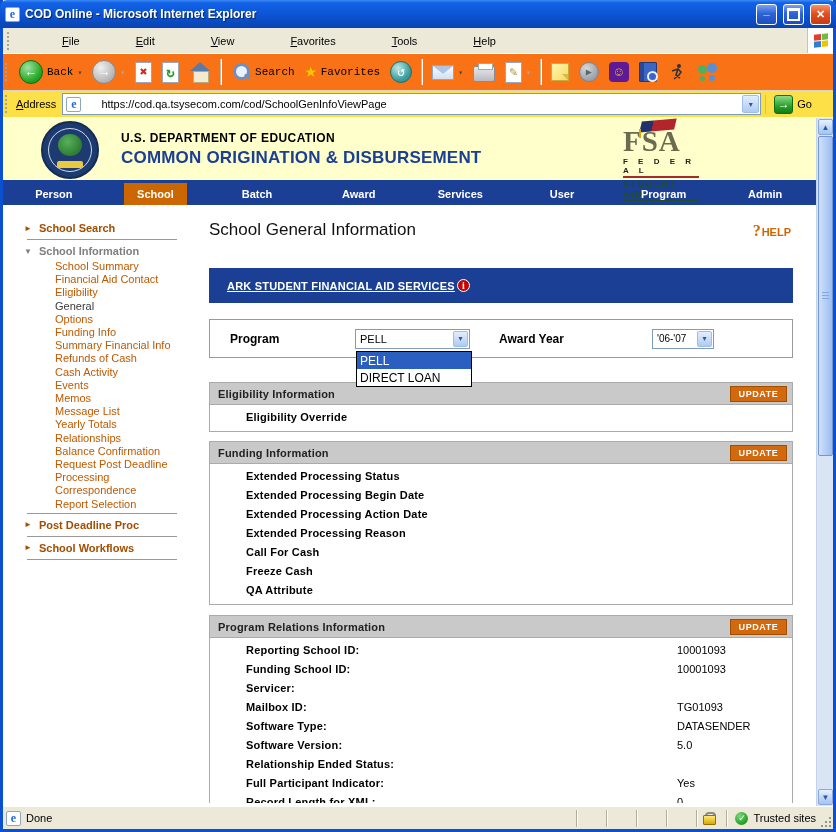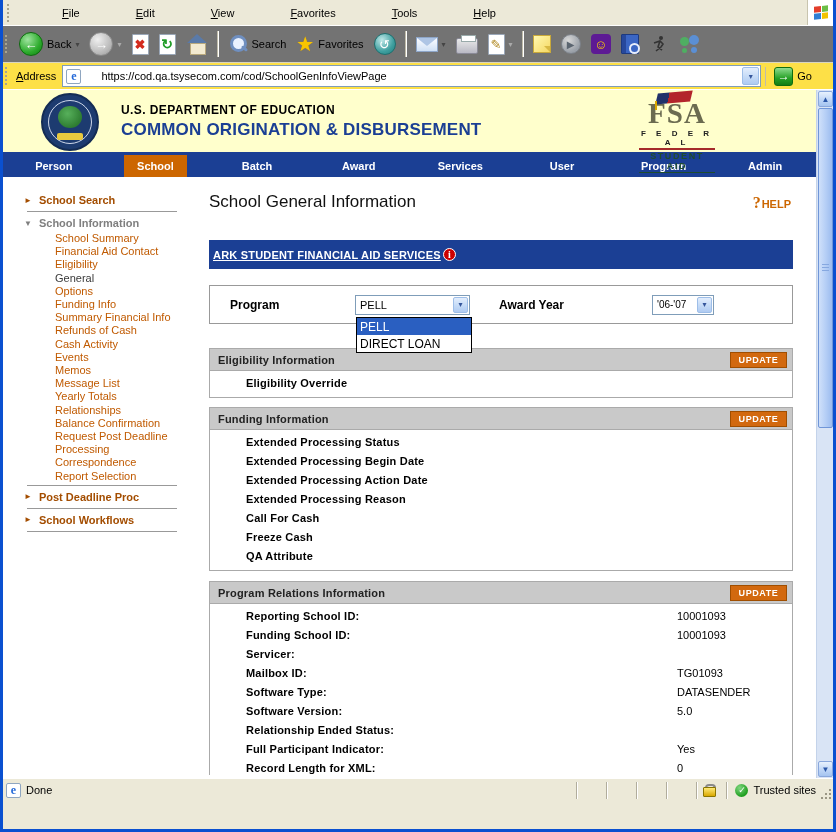--- a/index.html
+++ b/index.html
@@ -31,21 +31,21 @@
   .grip-v{width:4px;height:18px;border-left:2px dotted #a8a48f;margin:0 5px 0 2px;}
   .menu-item{display:inline-block;font-size:11px;padding:5px 10px;color:#000;}
   .menu-item::first-letter{text-decoration:underline;}
   .win-logo{position:absolute;right:0;top:0;width:26px;height:25px;background:#fff;border-left:1px solid #c8c4ae;display:flex;align-items:center;justify-content:center;}
   .win-flag{width:14px;height:13px;display:grid;grid-template-columns:1fr 1fr;grid-template-rows:1fr 1fr;gap:1px;transform:skewY(-6deg);}
   .win-flag span:nth-child(1){background:#e33e2b;}
   .win-flag span:nth-child(2){background:#6bbd46;}
   .win-flag span:nth-child(3){background:#2f7ed3;}
   .win-flag span:nth-child(4){background:#f3c300;}
   
-  .toolbar{height:37px;display:flex;align-items:center;border-bottom:1px solid #d8d4c0;background:#737373;padding-right:4px;}
+  .toolbar{height:37px;display:flex;align-items:center;border-bottom:1px solid #d8d4c0;background:#f97316;padding-right:4px;font-family:Liberation Mono, monospace;}
   .tb-btn{display:flex;align-items:center;gap:4px;padding:2px 5px;font-size:11px;color:#000;}
   .tb-sep{width:2px;height:26px;border-left:1px solid #c0bcaa;border-right:1px solid #fff;margin:0 4px;}
   .caret{font-size:8px;color:#444;}
   .caret::before{content:"▾";}
   .caret.dis::before{color:#aaa;}
   .circ{width:24px;height:24px;border-radius:50%;display:flex;align-items:center;justify-content:center;color:#fff;font-weight:bold;font-size:13px;flex:0 0 auto;}
   .back-circ{background:radial-gradient(circle at 35% 30%,#9fe49f,#2cab2c 60%,#0f7c10);border:1px solid #0d6b0e;}
   .back-circ::before{content:"←";}
   .fwd-circ{background:radial-gradient(circle at 35% 30%,#efefef,#bdbdbd 60%,#989898);border:1px solid #8a8a8a;}
   .fwd-circ::before{content:"→";}
@@ -95,21 +95,21 @@
   .page-scroll{position:absolute;left:0;top:0;right:17px;bottom:0;overflow:hidden;background:#fff;}
   
   .banner{height:65px;background:#FFFFCC;border-bottom:3px solid #1B3F94;position:relative;}
   .seal{position:absolute;left:38px;top:3px;width:58px;height:58px;border-radius:50%;background:#1D3B70;border:2px solid #142C55;}
   .seal::before{content:"";position:absolute;inset:5px;border-radius:50%;border:1px solid #cfd8ea;}
   .seal-tree{position:absolute;left:50%;top:11px;transform:translateX(-50%);width:24px;height:22px;border-radius:50%;background:radial-gradient(circle at 40% 35%,#57b05b,#2E7D32 70%);}
   .seal-base{position:absolute;left:50%;bottom:9px;transform:translateX(-50%);width:26px;height:7px;background:#E8C93F;border-radius:2px;}
   .banner-text{position:absolute;left:118px;top:13px;}
   .dept-line{font-size:12px;font-weight:bold;color:#000000;letter-spacing:.4px;}
   .cod-title{font-size:17px;font-weight:bold;color:#1B3F94;margin-top:3px;letter-spacing:.2px;}
-  .fsa{position:absolute;left:636px;top:2px;width:76px;text-align:center;}
+  .fsa{position:absolute;left:620px;top:2px;width:76px;}
   .fsa-cap{position:absolute;top:0;left:18px;width:34px;height:11px;transform:skewX(-18deg) rotate(-5deg);background:linear-gradient(90deg,#20316B 0 34%,#B3252B 34%);}
   .fsa-tassel{position:absolute;top:9px;left:16px;width:2px;height:9px;background:#D9A800;}
   .fsa-main{font-size:29px;line-height:29px;font-weight:bold;color:#6b6b50;font-family:"Liberation Serif",serif;margin-top:7px;letter-spacing:1px;}
   .fsa-fed{font-size:8px;font-weight:bold;letter-spacing:4px;color:#222;border-bottom:2px solid #A52A2A;padding-bottom:1px;margin-top:1px;}
   .fsa-sa{font-size:9px;font-weight:bold;letter-spacing:1.6px;color:#1F4D2E;border-bottom:1px solid #1F4D2E;padding-bottom:1px;margin-top:1px;}
   
   .navbar{height:22px;background:#1B3F94;display:flex;align-items:stretch;color:#fff;font-size:11px;font-weight:bold;}
   .nav-item{flex:1;display:flex;align-items:center;justify-content:center;}
   .nav-item > span{display:flex;align-items:center;height:100%;padding:0 13px;}
   .nav-item.active > span{background:#CC6600;}
@@ -121,21 +121,21 @@
   .side-head.orange{color:#A34D00;}
   .side-head.gray{color:#7f7f7f;}
   .side-sep{height:1px;background:#999;margin:2px 26px 2px 24px;}
   .side-item{padding:0 0 0 52px;color:#C05A00;line-height:13.2px;white-space:nowrap;}
   .side-item.current{color:#3a3a3a;}
   
   .main{position:absolute;left:200px;top:0;width:590px;}
   .page-title{font-size:17px;font-weight:normal;color:#111;margin:15px 0 0 6px;}
   .help{position:absolute;right:2px;top:18px;color:#CC6600;font-weight:bold;font-size:11px;display:flex;align-items:center;gap:1px;}
   .help-q{font-size:16px;font-family:"Liberation Serif",serif;transform:translateY(-1px);}
-  .school-bar{margin:28px 0 0 6px;background:#1B3F94;height:29px;display:flex;align-items:center;padding-left:4px;}
+  .school-bar{margin:28px 0 0 6px;background:#1B3F94;height:35px;display:flex;align-items:center;padding-left:18px;}
   .school-link{color:#fff;font-weight:bold;font-size:11px;text-decoration:underline;letter-spacing:.2px;}
   .info-icon{width:13px;height:13px;border-radius:50%;background:#CC0000;border:1px solid #fff;color:#fff;font-size:10px;font-weight:bold;display:inline-flex;align-items:center;justify-content:center;margin-left:2px;font-family:"Liberation Serif",serif;flex:0 0 auto;}
   .info-icon::before{content:"i";}
   .filter-box{margin:16px 0 0 6px;border:1px solid #999;height:39px;position:relative;display:flex;align-items:center;background:#fff;}
   .filter-label{font-weight:bold;font-size:12px;margin-left:20px;width:125px;}
   .filter-label2{font-weight:bold;font-size:12px;margin-left:29px;width:153px;}
   .xp-select{height:20px;background:#fff;border:1px solid #7F9DB9;display:flex;align-items:center;font-size:11px;position:relative;padding-left:4px;}
   .sel-program{width:115px;}
   .sel-year{width:62px;font-size:10px;}
   .sel-arrow{position:absolute;right:1px;top:1px;bottom:1px;width:15px;background:linear-gradient(#E3EEFD,#C7DCF7 50%,#AFCBF2);border:1px solid #9EBEE8;border-radius:2px;display:flex;align-items:center;justify-content:center;color:#35569B;font-size:8px;}
@@ -177,20 +177,27 @@
   .shield::before{content:"✓";}
   .resize-grip{position:absolute;right:2px;bottom:2px;width:12px;height:12px;}
   .resize-grip::before{content:"";position:absolute;right:0;bottom:0;width:2px;height:2px;background:#9a9684;
     box-shadow:-4px 0 #9a9684,-8px 0 #9a9684,0 -4px #9a9684,-4px -4px #9a9684,0 -8px #9a9684;}
 </style>
 </head>
 <body>
 
 <div class="window">
 
+  <div class="titlebar">
+    <span class="e-icon"></span>
+    <span class="title-text">COD Online - Microsoft Internet Explorer</span>
+    <span class="title-btn btn-min"></span>
+    <span class="title-btn btn-max"></span>
+    <span class="title-btn btn-close"></span>
+  </div>
 
   <div class="menubar">
     <span class="grip-v"></span>
     <span class="menu-item">File</span>
     <span class="menu-item">Edit</span>
     <span class="menu-item">View</span>
     <span class="menu-item">Favorites</span>
     <span class="menu-item">Tools</span>
     <span class="menu-item">Help</span>
     <span class="win-logo">

